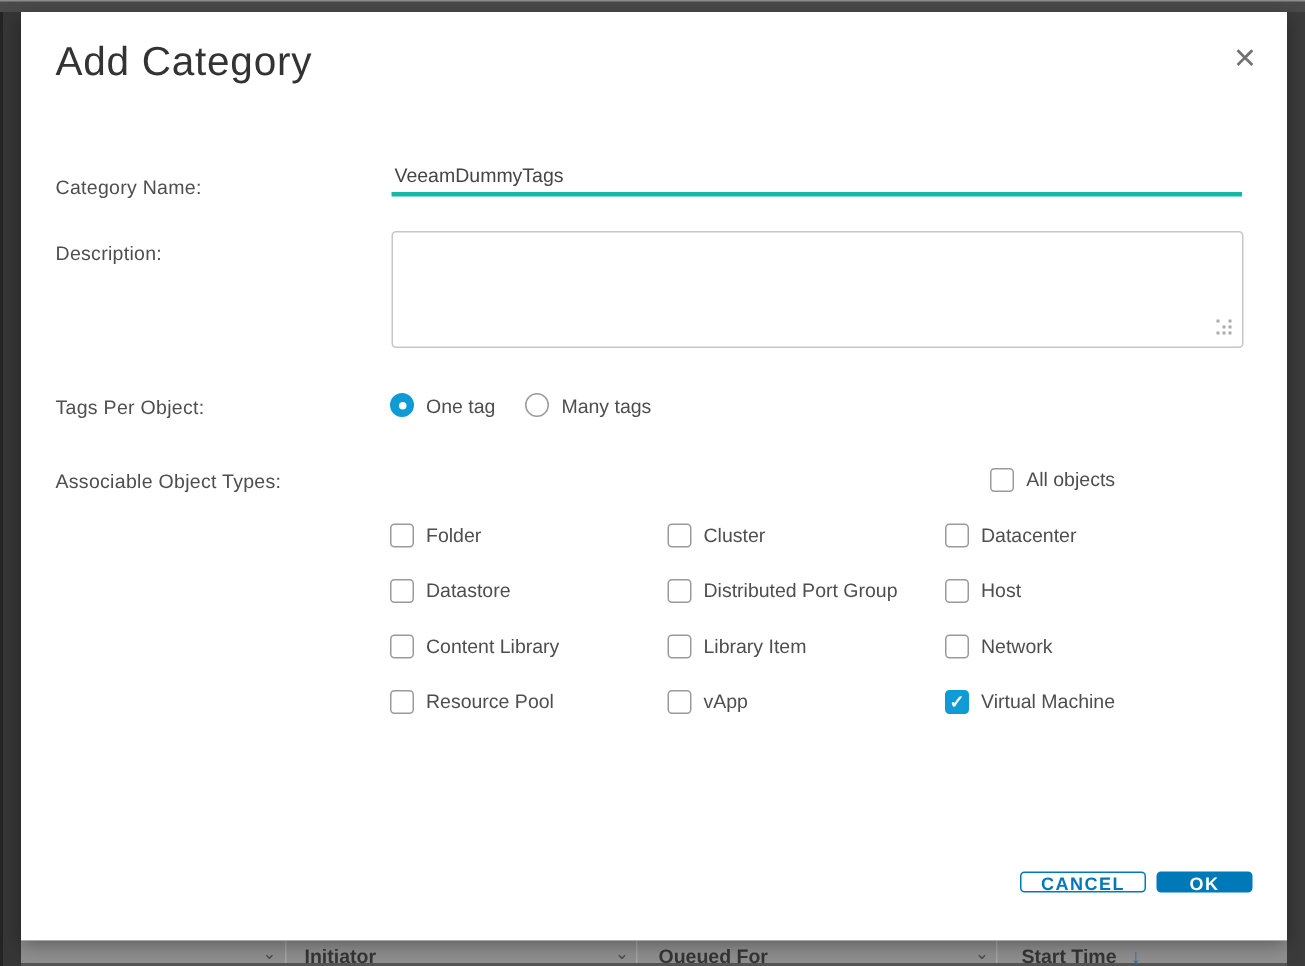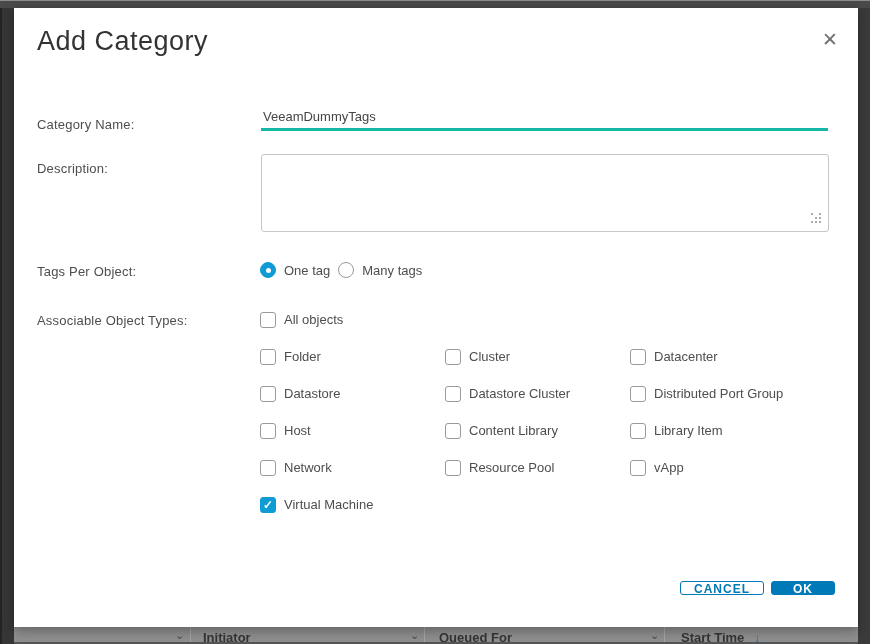--- a/index.html
+++ b/index.html
@@ -38,31 +38,31 @@
   .desc-wrap { position:absolute; left:247px; top:146px; width:568px; height:78px; }
   .desc-area { width:568px; height:78px; border:1px solid #c6c6c6; border-radius:3px; resize:none;
                outline:none; font-family:"Liberation Sans",sans-serif; font-size:13px; color:#454545;
                padding:6px; background:#fff; }
   .grip { position:absolute; right:6px; bottom:7px; width:2px; height:2px; background:#ababab;
           box-shadow: 8px 0 #ababab, 8px 4px #ababab, 8px 8px #ababab,
                       4px 4px #ababab, 4px 8px #ababab, 0 8px #ababab;
           transform:translate(-10px,-10px); }
 
   
-  .radio-row { position:absolute; left:246px; top:254px; display:flex; gap:8px; align-items:center; }
+  .radio-row { position:absolute; left:246px; top:254px; display:flex; gap:20px; align-items:center; }
   .radio { display:flex; align-items:center; gap:8px; cursor:pointer; }
   .radio .dot { width:16px; height:16px; border-radius:50%; border:1px solid #9a9a9a; background:#fff;
                 position:relative; flex:none; }
   .radio .dot.selected { background:#0f9bd4; border-color:#0f9bd4; }
   .radio .dot.selected::after { content:""; position:absolute; left:5px; top:5px; width:5px; height:5px;
                 border-radius:50%; background:#fff; }
   .opt-label { font-size:13px; color:#4e4e4e; }
 
   
-  .assoc { position:absolute; left:246px; top:303px; display:flex; flex-direction:column; gap:20px; }
+  .assoc { position:absolute; left:246px; top:303px; display:flex; flex-direction:column; gap:20px;align-items:flex-end; }
   .cb-grid { display:grid; grid-template-columns:185px 185px auto; row-gap:20px; }
   .cb { display:flex; align-items:center; gap:8px; cursor:pointer; height:17px; }
   .cb .box { width:16px; height:16px; border:1px solid #9a9a9a; border-radius:3px; background:#fff;
              flex:none; display:flex; align-items:center; justify-content:center; }
   .cb .box .tick { display:none; color:#fff; font-size:12px; font-weight:700; line-height:1; }
   .cb .box.checked { background:#0f9bd4; border-color:#0f9bd4; }
   .cb .box.checked .tick { display:block; }
   .cb-label { font-size:13px; color:#4e4e4e; }
 
   
@@ -140,24 +140,20 @@
           <span class="box"></span>
           <span class="cb-label">Datacenter</span>
         </label>
 
         <label class="cb">
           <span class="box"></span>
           <span class="cb-label">Datastore</span>
         </label>
         <label class="cb">
           <span class="box"></span>
-          <span class="cb-label">Datastore Cluster</span>
-        </label>
-        <label class="cb">
-          <span class="box"></span>
           <span class="cb-label">Distributed Port Group</span>
         </label>
 
         <label class="cb">
           <span class="box"></span>
           <span class="cb-label">Host</span>
         </label>
         <label class="cb">
           <span class="box"></span>
           <span class="cb-label">Content Library</span>

